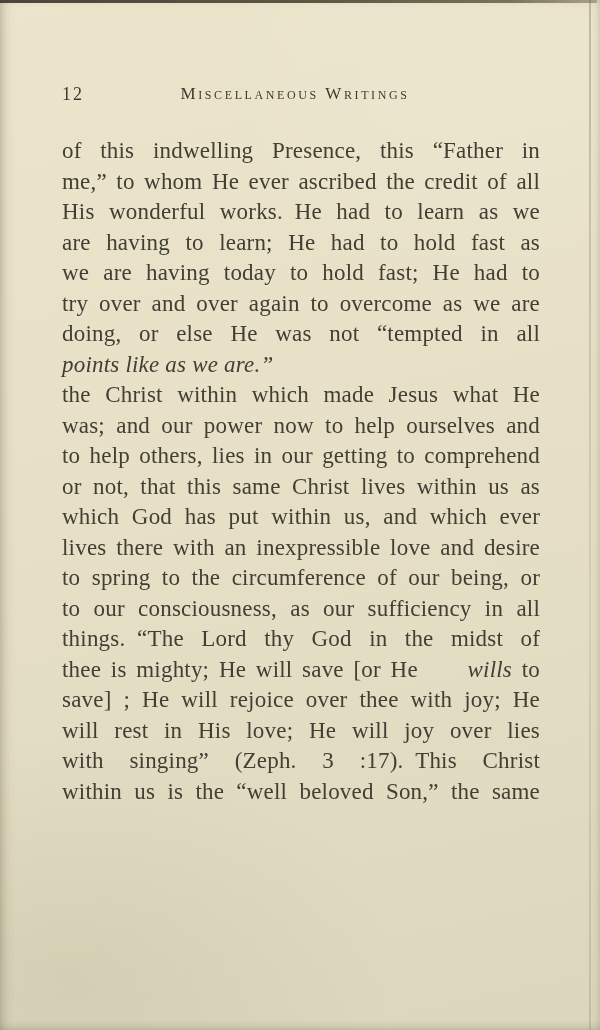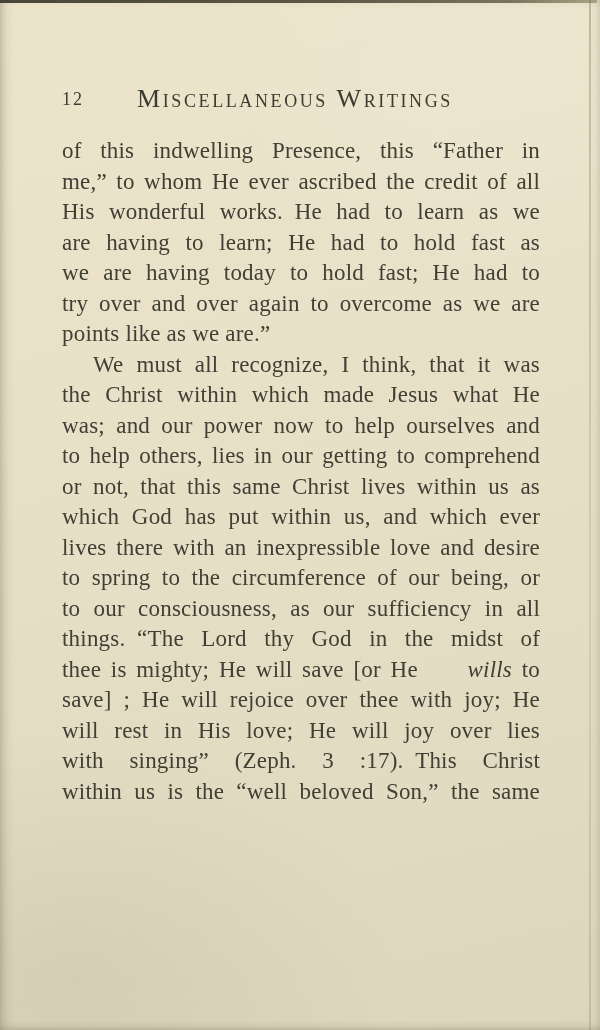--- a/index.html
+++ b/index.html
@@ -36,52 +36,53 @@
     right: 9px;
     width: 2px;
     background: linear-gradient(to bottom, rgba(110,100,72,0.35), rgba(110,100,72,0.12) 60%, rgba(110,100,72,0.22));
   }
   .header {
     position: absolute;
     top: 84px;
     left: 62px;
     width: 478px;
     display: flex;
-    align-items: center;
+    align-items: flex-start;
   }
   .page-number {
     font-size: 18px;
     letter-spacing: 2px;
     color: #3d3b30;
   }
   .running-title {
     flex: 1;
     text-align: center;
     font-variant: small-caps;
-    font-size: 26px;
+    font-size: 17px;
     letter-spacing: 2.6px;
     color: #3d3b30;
     padding-right: 34px;
   }
   .page-body {
     position: absolute;
     top: 136px;
     left: 62px;
     width: 478px;
   }
   .line {
     font-size: 23px;
     line-height: 30.5px;
     letter-spacing: 0.2px;
     text-align: justify;
     text-align-last: justify;
     color: #413f34;
   }
   .line.no-justify {
     text-align-last: left;
+    font-style: italic;
   }
   .line.indent {
     text-indent: 31px;
   }
   .italic {
     font-style: italic;
     margin-left: 40px;
   }
 </style>
 </head>
@@ -96,22 +97,22 @@
     <span class="running-title">Miscellaneous Writings</span>
   </div>
 
   <div class="page-body">
       <div class="line"><span>of this indwelling Presence, this “Father in</span></div>
       <div class="line"><span>me,” to whom He ever ascribed the credit of all</span></div>
       <div class="line"><span>His wonderful works. He had to learn as we</span></div>
       <div class="line"><span>are having to learn; He had to hold fast as</span></div>
       <div class="line"><span>we are having today to hold fast; He had to</span></div>
       <div class="line"><span>try over and over again to overcome as we are</span></div>
+      <div class="line"><span>doing, or else He was not “tempted in all</span></div>
       <div class="line no-justify"><span>points like as we are.”</span></div>
-      <div class="line indent"><span>We must all recognize, I think, that it was</span></div>
       <div class="line"><span>the Christ within which made Jesus what He</span></div>
       <div class="line"><span>was; and our power now to help ourselves and</span></div>
       <div class="line"><span>to help others, lies in our getting to comprehend</span></div>
       <div class="line"><span>or not, that this same Christ lives within us as</span></div>
       <div class="line"><span>which God has put within us, and which ever</span></div>
       <div class="line"><span>lives there with an inexpressible love and desire</span></div>
       <div class="line"><span>to spring to the circumference of our being, or</span></div>
       <div class="line"><span>to our consciousness, as our sufficiency in all</span></div>
       <div class="line"><span>things. “The Lord thy God in the midst of</span></div>
       <div class="line"><span>thee is mighty; He will save [or He </span><span class="italic">wills</span><span> to</span></div>

